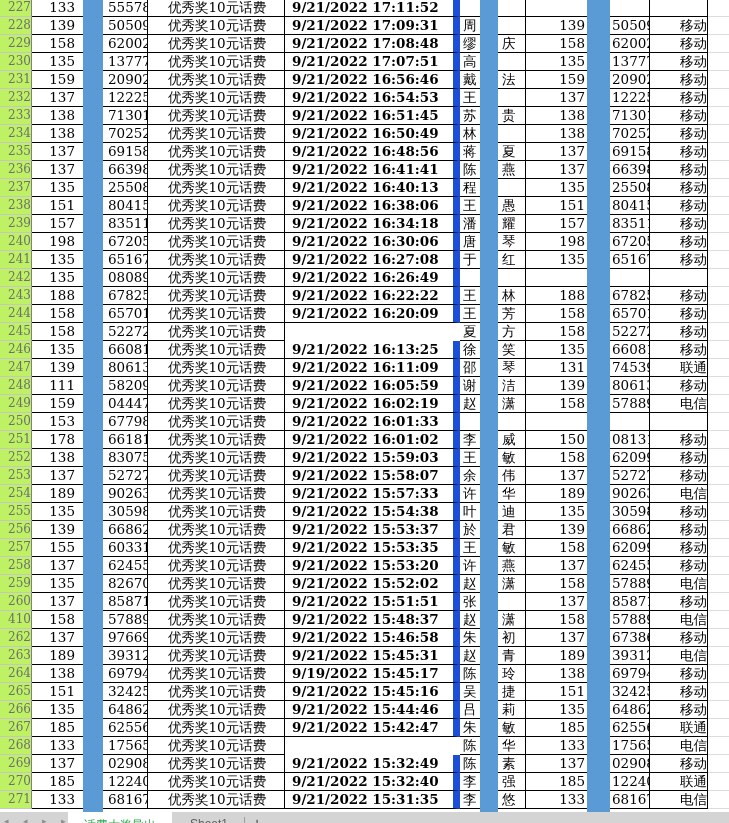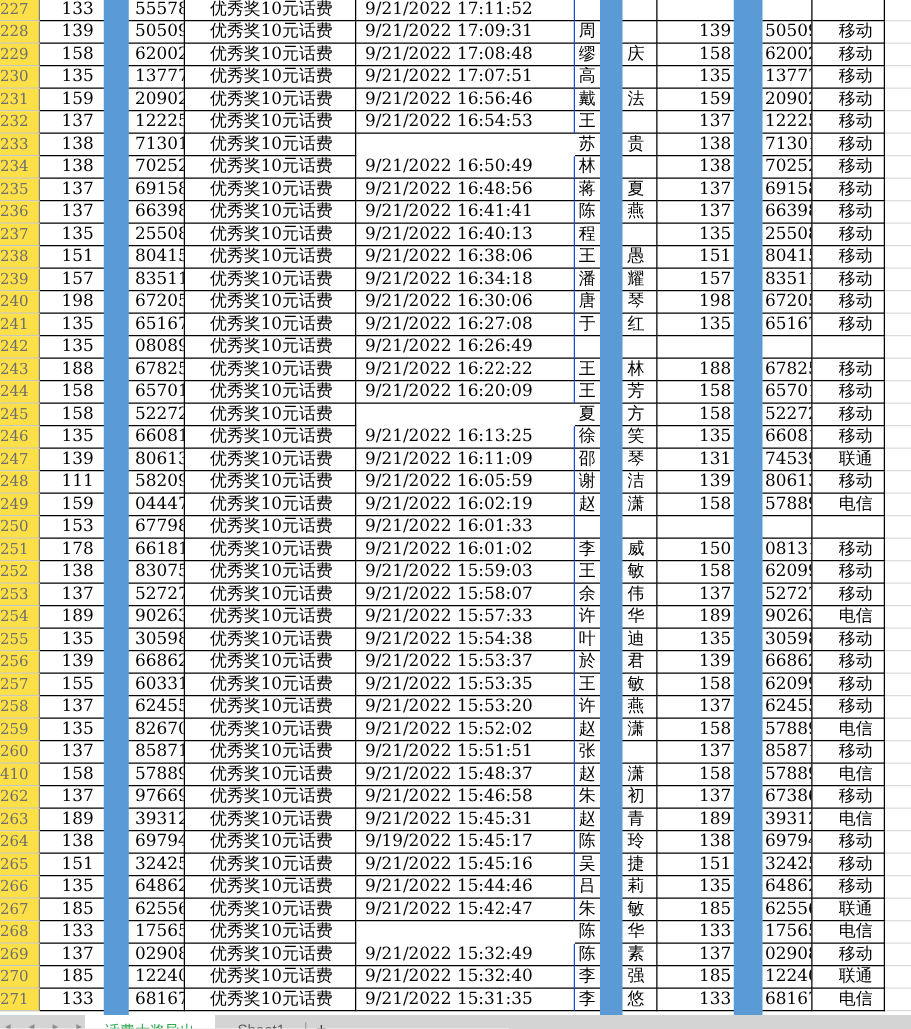--- a/index.html
+++ b/index.html
@@ -3,33 +3,33 @@
 <meta charset="utf-8">
 <style>
   html,body{margin:0;padding:0;background:#fff;}
   .screen{position:relative;width:729px;height:823px;overflow:hidden;background:#ffffff;
           font-family:"DejaVu Serif", serif;font-size:13.5px;color:#000;}
   .grid{position:absolute;left:0;top:-1px;width:729px;}
   .row{position:relative;width:729px;height:18px;}
   .c{position:absolute;top:0;height:18px;box-sizing:border-box;overflow:hidden;
      white-space:nowrap;line-height:17px;}
   .bordered{border-bottom:1px solid #000;}
-  .hdr{left:0;width:32px;background:#fde047;border-right:1px solid #808080;
-       border-bottom:1px solid #c6c6c6;color:#6f6f6f;text-align:left;
+  .hdr{left:0;width:32px;background:#bef264;border-right:1px solid #808080;
+       border-bottom:1px solid #c6c6c6;color:#6f6f6f;text-align:right;
        font-size:12px;line-height:16px;}
   .p1{left:32px;width:71px;text-align:right;padding-right:28px;}
   .d1{left:103px;width:45px;border-right:1px solid #000;padding-left:5px;}
   .prize{left:148px;width:137px;border-right:1px solid #000;padding-left:20px;}
-  .date{left:285px;width:175px;border-right:1px solid #1d4ed8;padding-left:7px;}
+  .date{left:285px;width:175px;border-right:7px solid #1d4ed8;padding-left:7px;font-weight:bold;}
   .name{left:460px;width:66px;border-right:1px solid #000;}
   .npre{position:absolute;left:3px;top:0;}
   .npost{position:absolute;left:42px;top:0;}
   .p2{left:526px;width:84px;text-align:right;padding-right:25px;}
   .d2{left:610px;width:40px;border-right:1px solid #000;padding-left:2px;}
-  .carrier{left:650px;width:58px;border-right:1px solid #000;padding-left:21px;}
+  .carrier{left:650px;width:58px;border-right:1px solid #000;padding-left:1px;text-align:right;}
   .tail{left:708px;width:21px;border-bottom:1px solid #dcdcdc;}
   .vmask{position:absolute;top:0;height:812px;z-index:5;}
   .mask-left{left:83px;width:20px;}
   .mask-name{left:480px;width:18px;}
   .mask-right{left:587px;width:23px;}
   .sheetbar{position:absolute;left:0;top:812px;width:729px;height:20px;background:#d4d4d4;
             font-family:"Liberation Sans", sans-serif;z-index:4;}
   .navbtns{position:absolute;left:4px;top:4px;color:#8f8f8f;font-size:9px;
            letter-spacing:6px;white-space:nowrap;}
   .tab{position:absolute;top:0;height:20px;box-sizing:border-box;text-align:center;
@@ -140,20 +140,21 @@
     <div class="c d2 bordered">12225</div>
     <div class="c carrier bordered">移动</div>
     <div class="c tail"></div>
   </div>
 
   <div class="row">
     <div class="c hdr">233</div>
     <div class="c p1 bordered">138</div>
     <div class="c d1 bordered">71301</div>
     <div class="c prize bordered">优秀奖10元话费</div>
+    <div class="c date bordered">9/21/2022 16:51:45</div>
     <div class="c name bordered">
       <span class="npre">苏</span>
       <span class="npost">贵</span>
     </div>
     <div class="c p2 bordered">138</div>
     <div class="c d2 bordered">71301</div>
     <div class="c carrier bordered">移动</div>
     <div class="c tail"></div>
   </div>
 

